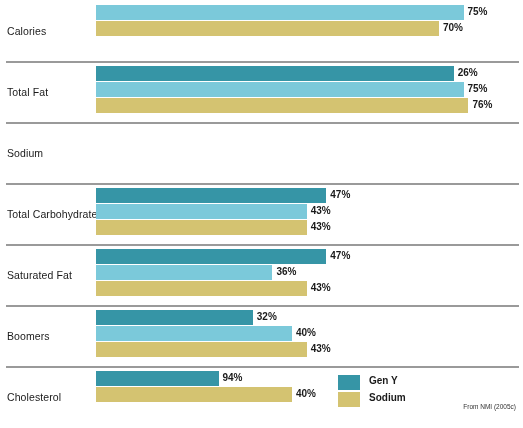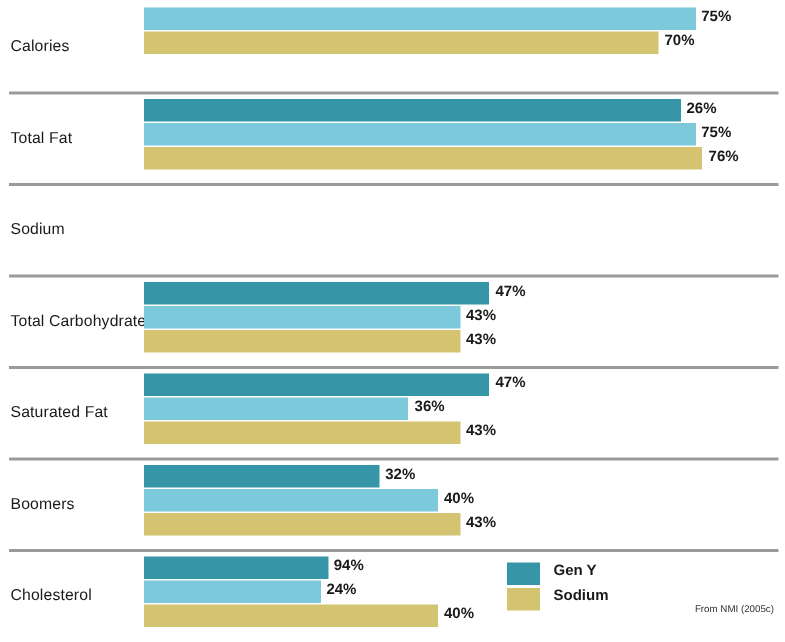--- a/index.html
+++ b/index.html
@@ -200,24 +200,20 @@
       </div>
       <div class="row">
         <div class="divider"></div>
         <div class="cat-label">Cholesterol</div>
         <div class="bars">
           <div class="barline">
             <div class="bar s0" style="width: 122.5px; background: rgb(54, 149, 166);"></div>
             <div class="val" style="left: 126.5px;">94%</div>
           </div>
           <div class="barline">
-            <div class="bar s1" style="width: 117.6px; background: rgb(123, 201, 218);"></div>
-            <div class="val" style="left: 121.6px;">24%</div>
-          </div>
-          <div class="barline">
             <div class="bar s2" style="width: 196px; background: rgb(212, 195, 113);"></div>
             <div class="val" style="left: 200px;">40%</div>
           </div>
         </div>
       </div>
     </div>
 
   <div id="legend">
       <div class="legend-item">
         <span class="legend-swatch s0" style="background: rgb(54, 149, 166);"></span>

